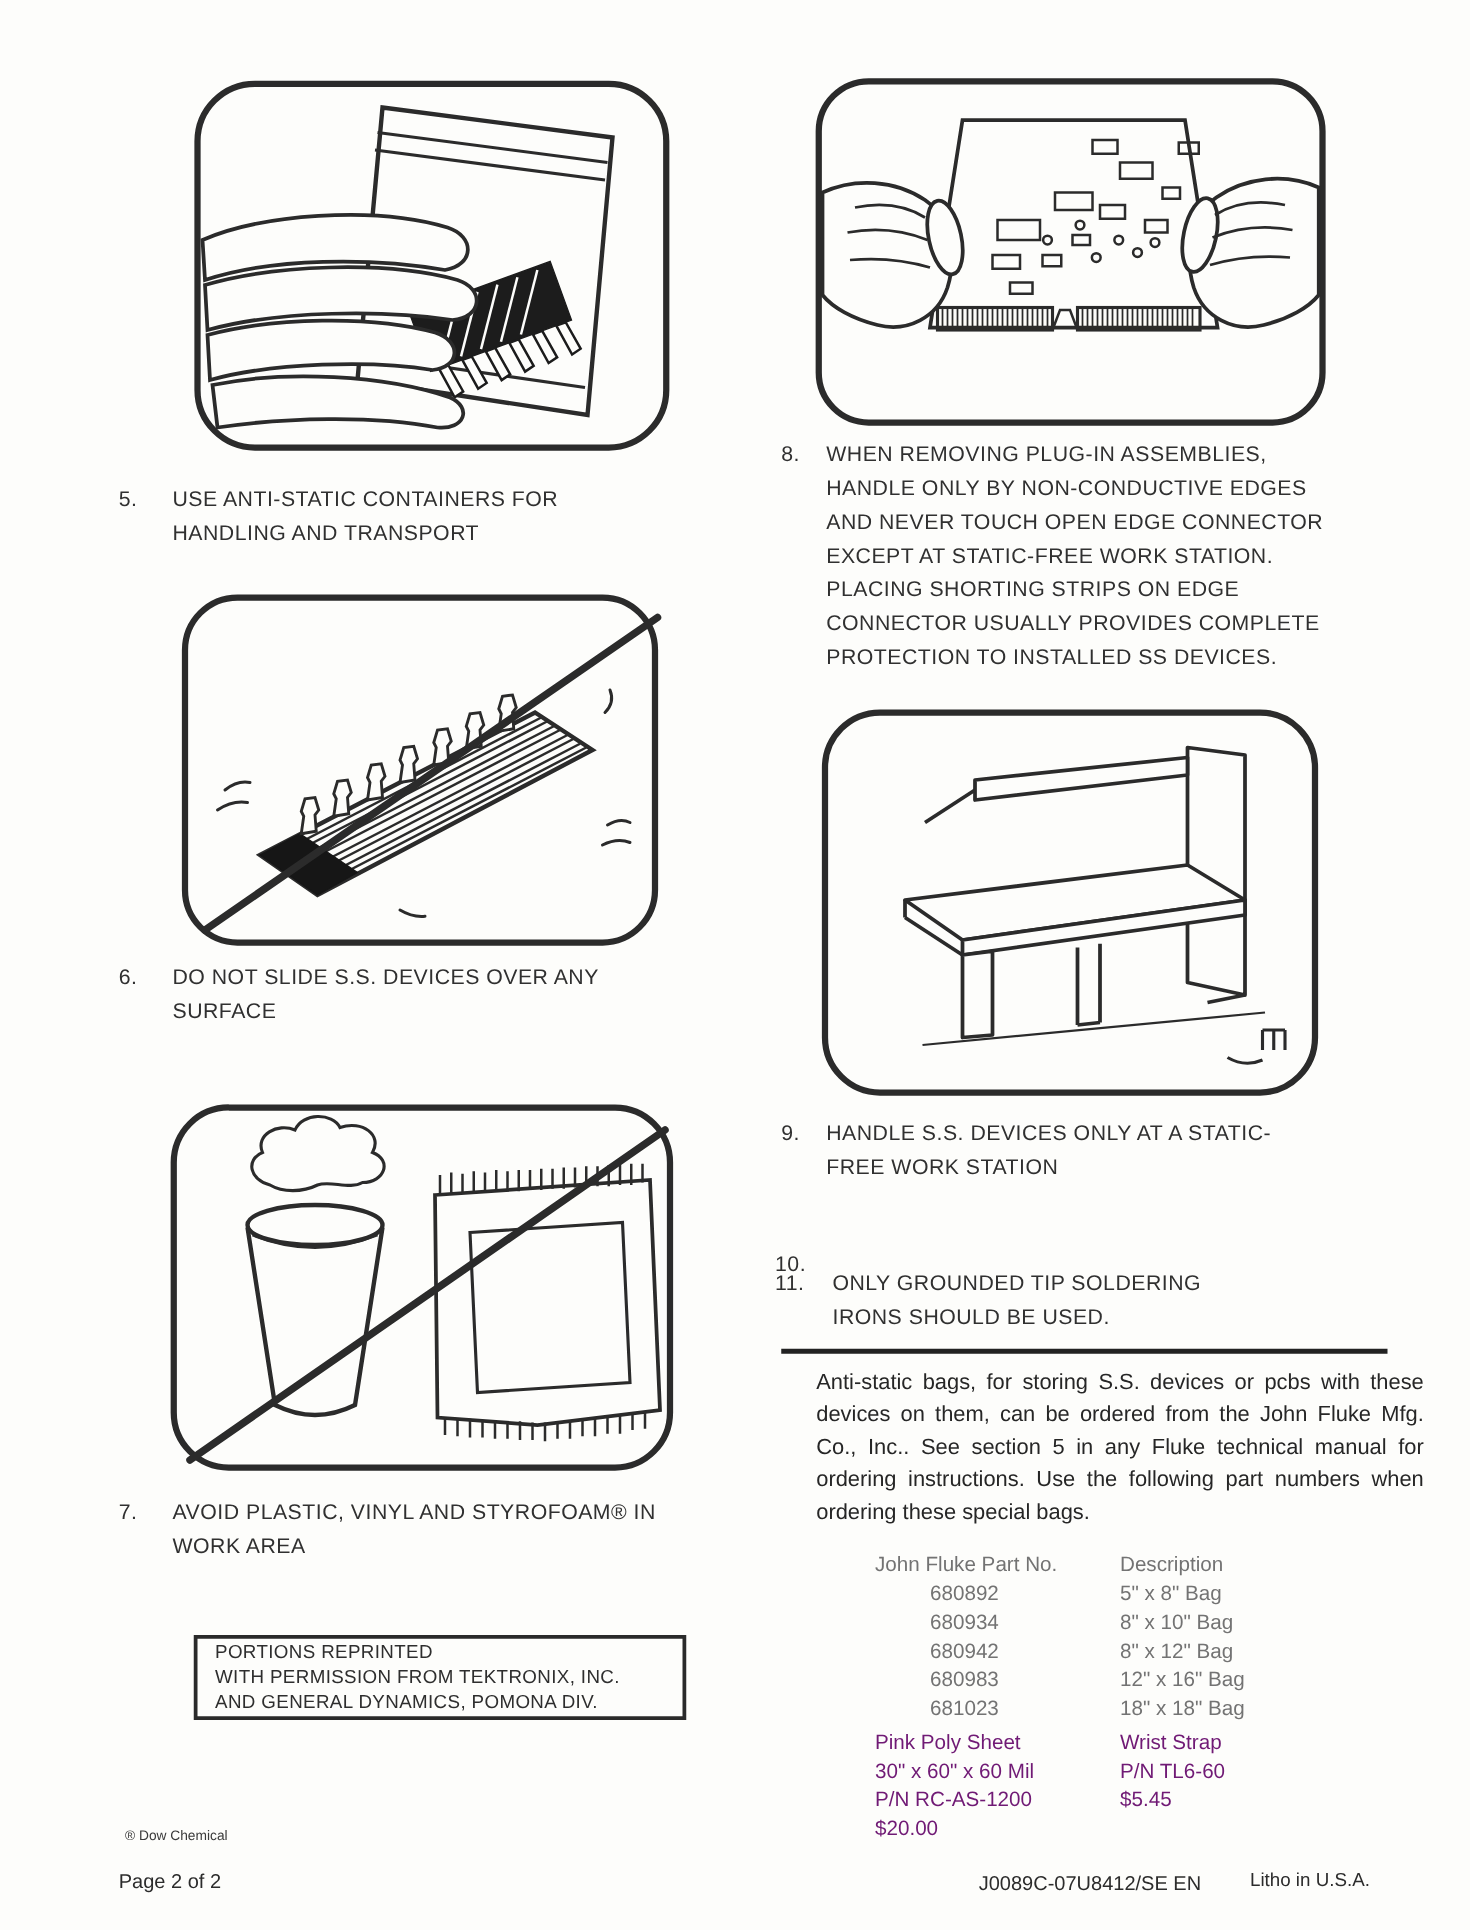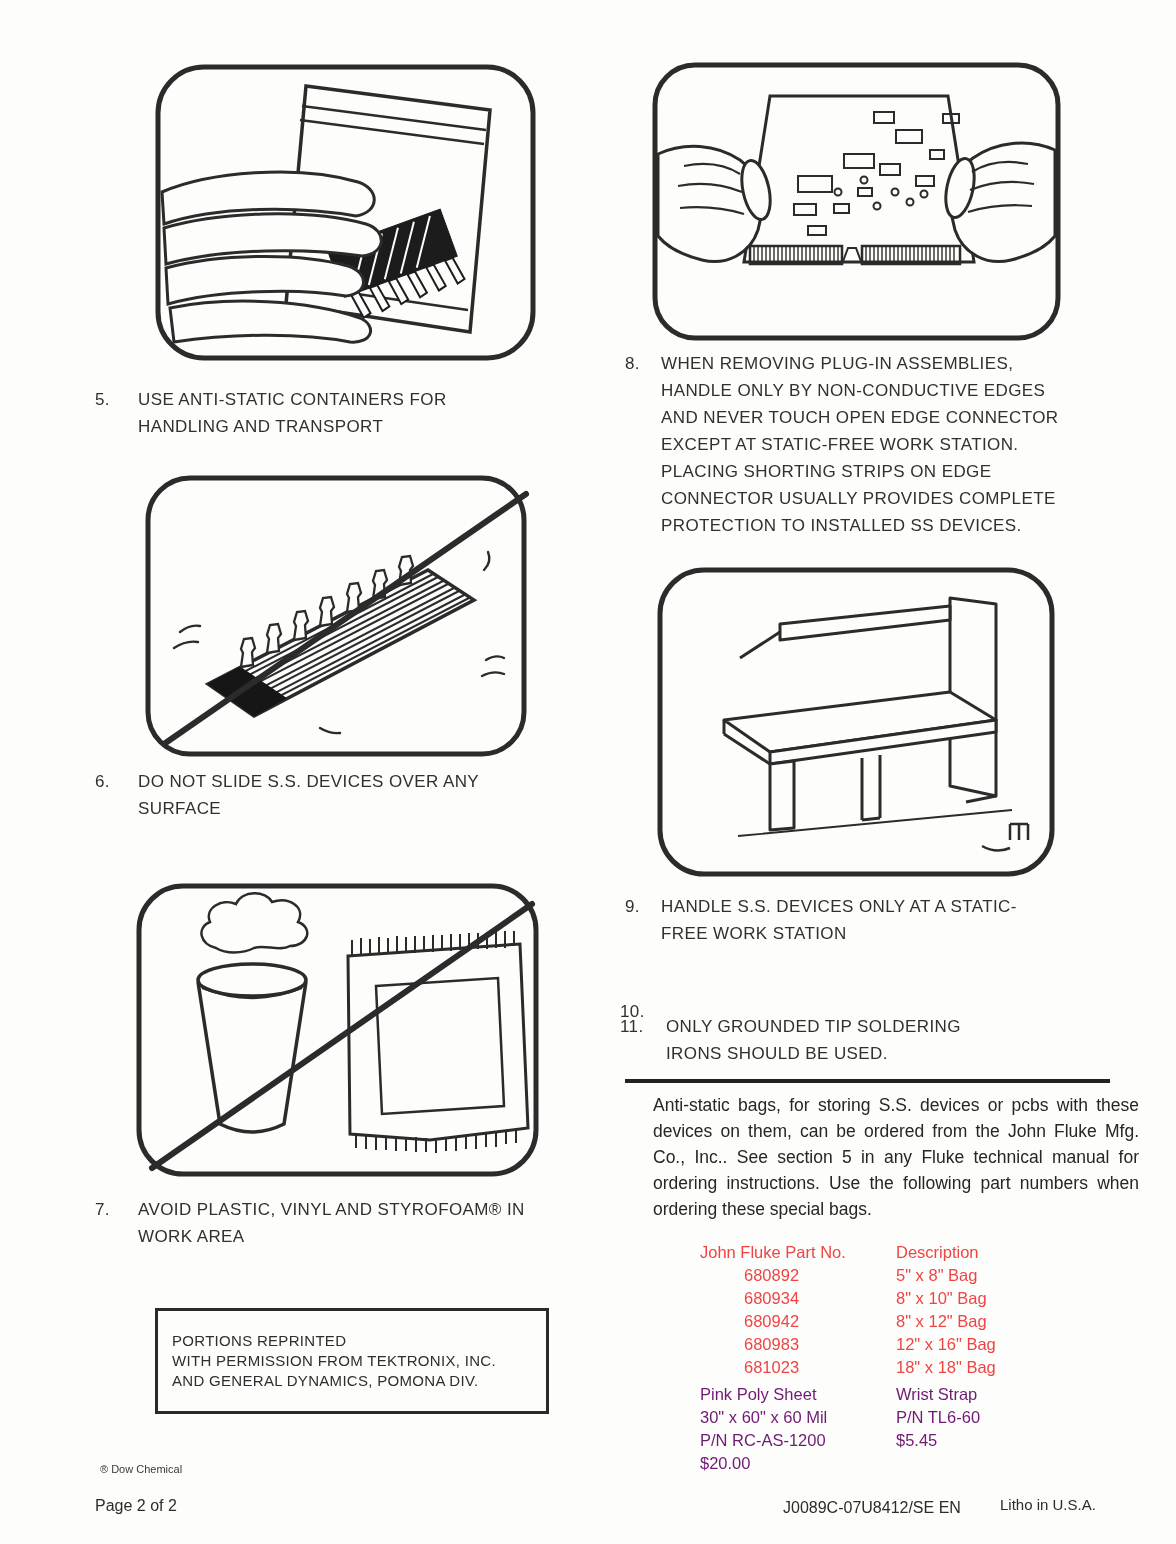--- a/index.html
+++ b/index.html
@@ -10,28 +10,28 @@
     font-family:"Liberation Sans", sans-serif;
   }
   .fig { position:absolute; }
   .item { position:absolute; display:flex; font-size:17px; line-height:27px;
           letter-spacing:.4px; color:#303030; }
   .item .num { flex-shrink:0; }
   .left-item .num { width:43px; }
   .right-item .num { width:36px; }
   .u { text-underline-offset:2px; }
   .perm-box { position:absolute; left:155px; top:1308px; width:394px;
-              border:3px solid #2a2a2a; padding:20px 14px; font-size:15px;
+              border:3px solid #2a2a2a; padding:1px 14px; font-size:15px;
               line-height:20px; letter-spacing:.3px; color:#2e2e2e; }
   .rule { position:absolute; left:625px; top:1079px; width:485px;
           border-top:4px solid #222; }
   .para { position:absolute; left:625px; top:1092px; width:486px;
           font-size:17.5px; line-height:26px; text-align:justify; color:#262626;margin-left:28px; }
   .order { position:absolute; left:700px; top:1241px; width:415px;
-           font-size:16.5px; line-height:23px; color:#ef4444; }
+           font-size:16.5px; line-height:23px; color:#737373; }
   .trow { display:flex; }
   .cpart { width:196px; }
   .pnum { padding-left:44px; }
   .block { position:absolute; font-size:16.5px; line-height:23px; color:#701a75; }
   .tiny { position:absolute; font-size:11px; color:#3a3a3a; }
   .footer-text { position:absolute; font-size:16px; color:#2c2c2c; }
 </style>
 </head>
 <body>
 

